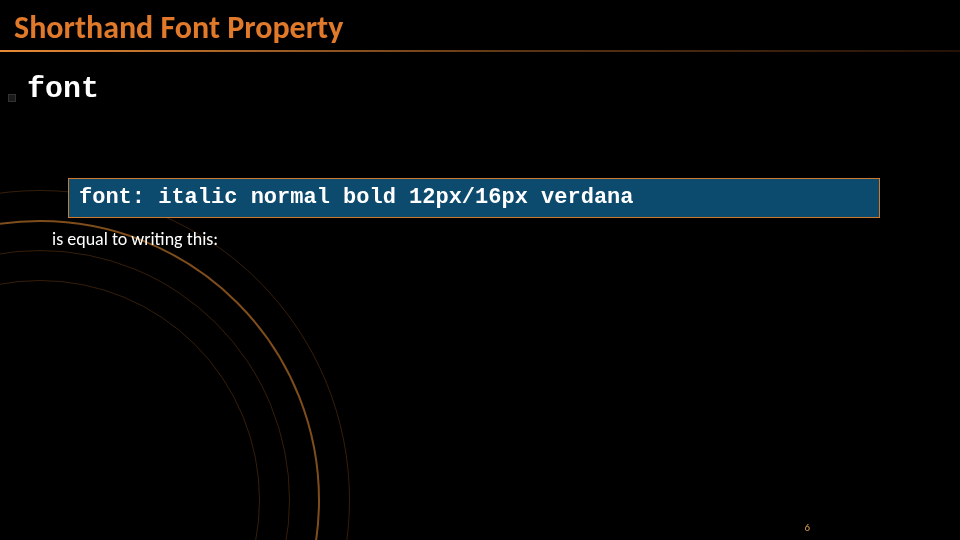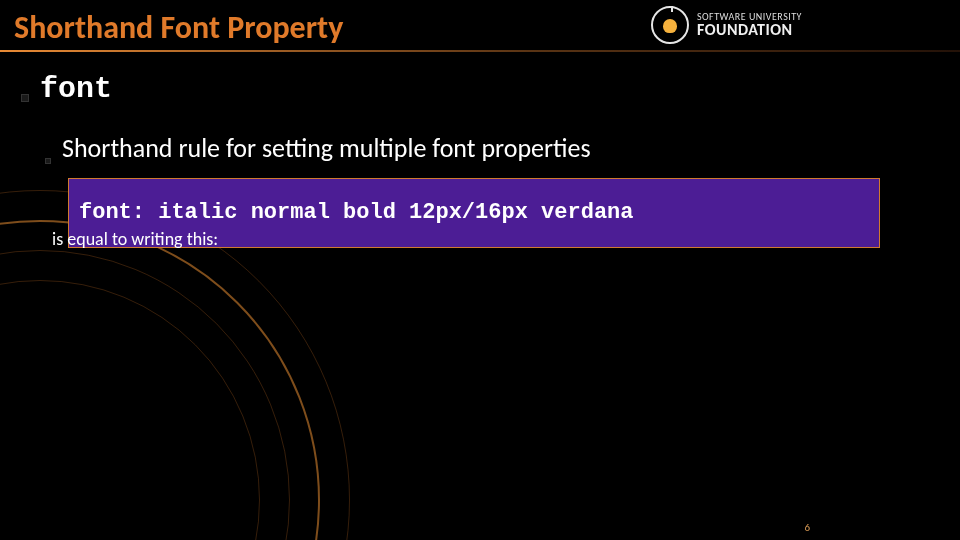--- a/index.html
+++ b/index.html
@@ -95,36 +95,36 @@
   }
   .bullet .sq {
     width: 10px; height: 10px;
     background: #1a1a1a;
     border: 1px solid #000;
     box-shadow: inset 0 0 0 1px #333;
     flex: 0 0 auto;
     position: relative;
     top: 6px;
   }
-  .b1 { left: 20px; top: 72px; }
+  .b1 { left: 7px; top: 72px; }
   .b1 .txt { font-size: 30px; font-weight: 700; font-family: Consolas, "Courier New", monospace; color: #fff; }
 
   .b2 { left: 44px; top: 132px; }
   .b2 .sq { width: 8px; height: 8px; top: 8px;}
   .b2 .txt { font-size: 26px; color: #fff; }
 
   .code-box {
     position: absolute;
-    background: #4c1d95;
+    background: #0c4a6e;
     border: 1px solid #d07a30;
     font-family: Consolas, "Courier New", monospace;
     font-size: 22px;
     font-weight: 700;
     color: #fff;
-    padding: 19px 10px;
+    padding: 4px 10px;
     line-height: 1.35;
     white-space: pre;
   }
   .code1 { left: 68px; top: 178px; width: 812px; }
 
   .mid-text {
     position: absolute;
     left: 52px;
     top: 228px;
     font-size: 18px;
@@ -150,39 +150,26 @@
     <div class="a4"></div>
       <div class="a1"></div>
       <div class="a2"></div>
       <div class="a3"></div>
 
   </div>
 
   <div class="title">Shorthand Font Property</div>
   <div class="title-underline"></div>
 
-  <div class="logo">
-    <div class="logo-mark">
-      <div class="bulb"></div>
-    </div>
-    <div class="logo-text">
-      <div class="l1">SOFTWARE UNIVERSITY</div>
-      <div class="l2">FOUNDATION</div>
-    </div>
-  </div>
 
   <div class="bullet b1">
     <div class="sq"></div>
     <div class="txt">font</div>
   </div>
 
-  <div class="bullet b2">
-    <div class="sq"></div>
-    <div class="txt">Shorthand rule for setting multiple font properties</div>
-  </div>
 
   <div class="code-box code1">font: italic normal bold 12px/16px verdana</div>
 
   <div class="mid-text">is equal to writing this:</div>
 
 
   <div class="page-num">6</div>
 
 </div>
 

